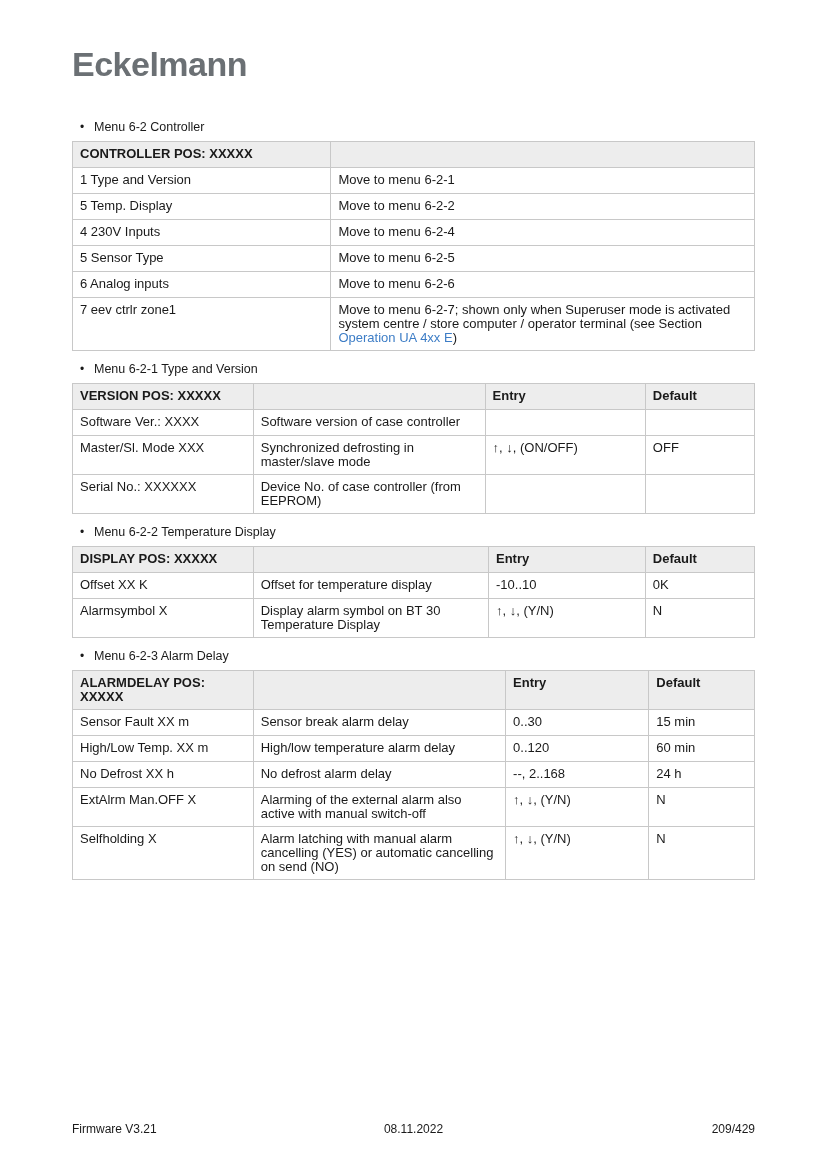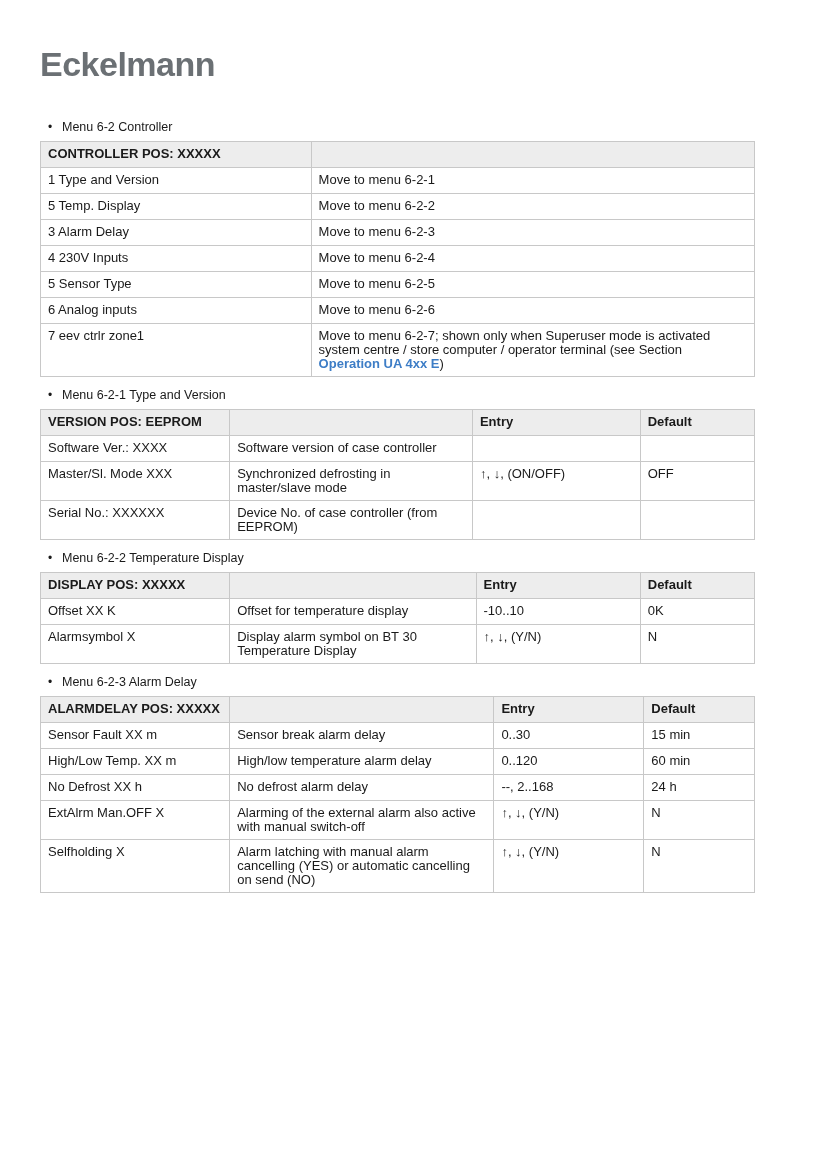--- a/index.html
+++ b/index.html
@@ -13,21 +13,21 @@
   html,body{margin:0;padding:0;}
   body{
     width:827px;height:1169px;
     background:#ffffff;
     font-family:"Liberation Sans", sans-serif;
     color:var(--text);
     position:relative;
     overflow:hidden;
   }
   .page{
-    padding:45px 72px 0 40px;
+    padding:45px 72px 0 72px;
     position:relative;
     height:100%;
   }
   .logo{
     font-size:34px;
     font-weight:700;
     color:var(--logo);
     letter-spacing:-0.5px;
     line-height:38px;
   }
@@ -67,21 +67,20 @@
     height:26px;
   }
   td{
     height:26px;
     margin-top:24px;
   }
   a.doclink{
     color:var(--link);
     text-decoration:none;
     cursor:pointer;
-    font-weight:bold;
   }
   .footer{
     position:absolute;
     top:1122px;
     left:72px;
     right:72px;
     display:flex;
     font-size:12px;
     line-height:15px;
   }
@@ -114,24 +113,20 @@
     <tbody>
       <tr>
         <td>1 Type and Version</td>
         <td>Move to menu 6-2-1</td>
       </tr>
       <tr>
         <td>5 Temp. Display</td>
         <td>Move to menu 6-2-2</td>
       </tr>
       <tr>
-        <td>3 Alarm Delay</td>
-        <td>Move to menu 6-2-3</td>
-      </tr>
-      <tr>
         <td>4 230V Inputs</td>
         <td>Move to menu 6-2-4</td>
       </tr>
       <tr>
         <td>5 Sensor Type</td>
         <td>Move to menu 6-2-5</td>
       </tr>
       <tr>
         <td>6 Analog inputs</td>
         <td>Move to menu 6-2-6</td>
@@ -149,21 +144,21 @@
   </div>
   <table>
     <colgroup>
         <col style="width:26.5%">
         <col style="width:34%">
         <col style="width:23.5%">
         <col>
       </colgroup>
     <thead>
       <tr>
-        <th>VERSION POS: EEPROM</th>
+        <th>VERSION POS: XXXXX</th>
         <th></th>
         <th>Entry</th>
         <th>Default</th>
       </tr>
     </thead>
     <tbody>
       <tr>
         <td>Software Ver.: XXXX</td>
         <td>Software version of case controller</td>
         <td></td>
@@ -265,14 +260,19 @@
       </tr>
       <tr>
         <td>Selfholding X</td>
         <td>Alarm latching with manual alarm cancelling (YES) or automatic cancelling on send (NO)</td>
         <td>↑, ↓, (Y/N)</td>
         <td>N</td>
       </tr>
     </tbody>
   </table>
 
+  <div class="footer">
+    <div class="f-left">Firmware V3.21</div>
+    <div class="f-center">08.11.2022</div>
+    <div class="f-right">209/429</div>
+  </div>
 
 </div>
 
 </body></html>

